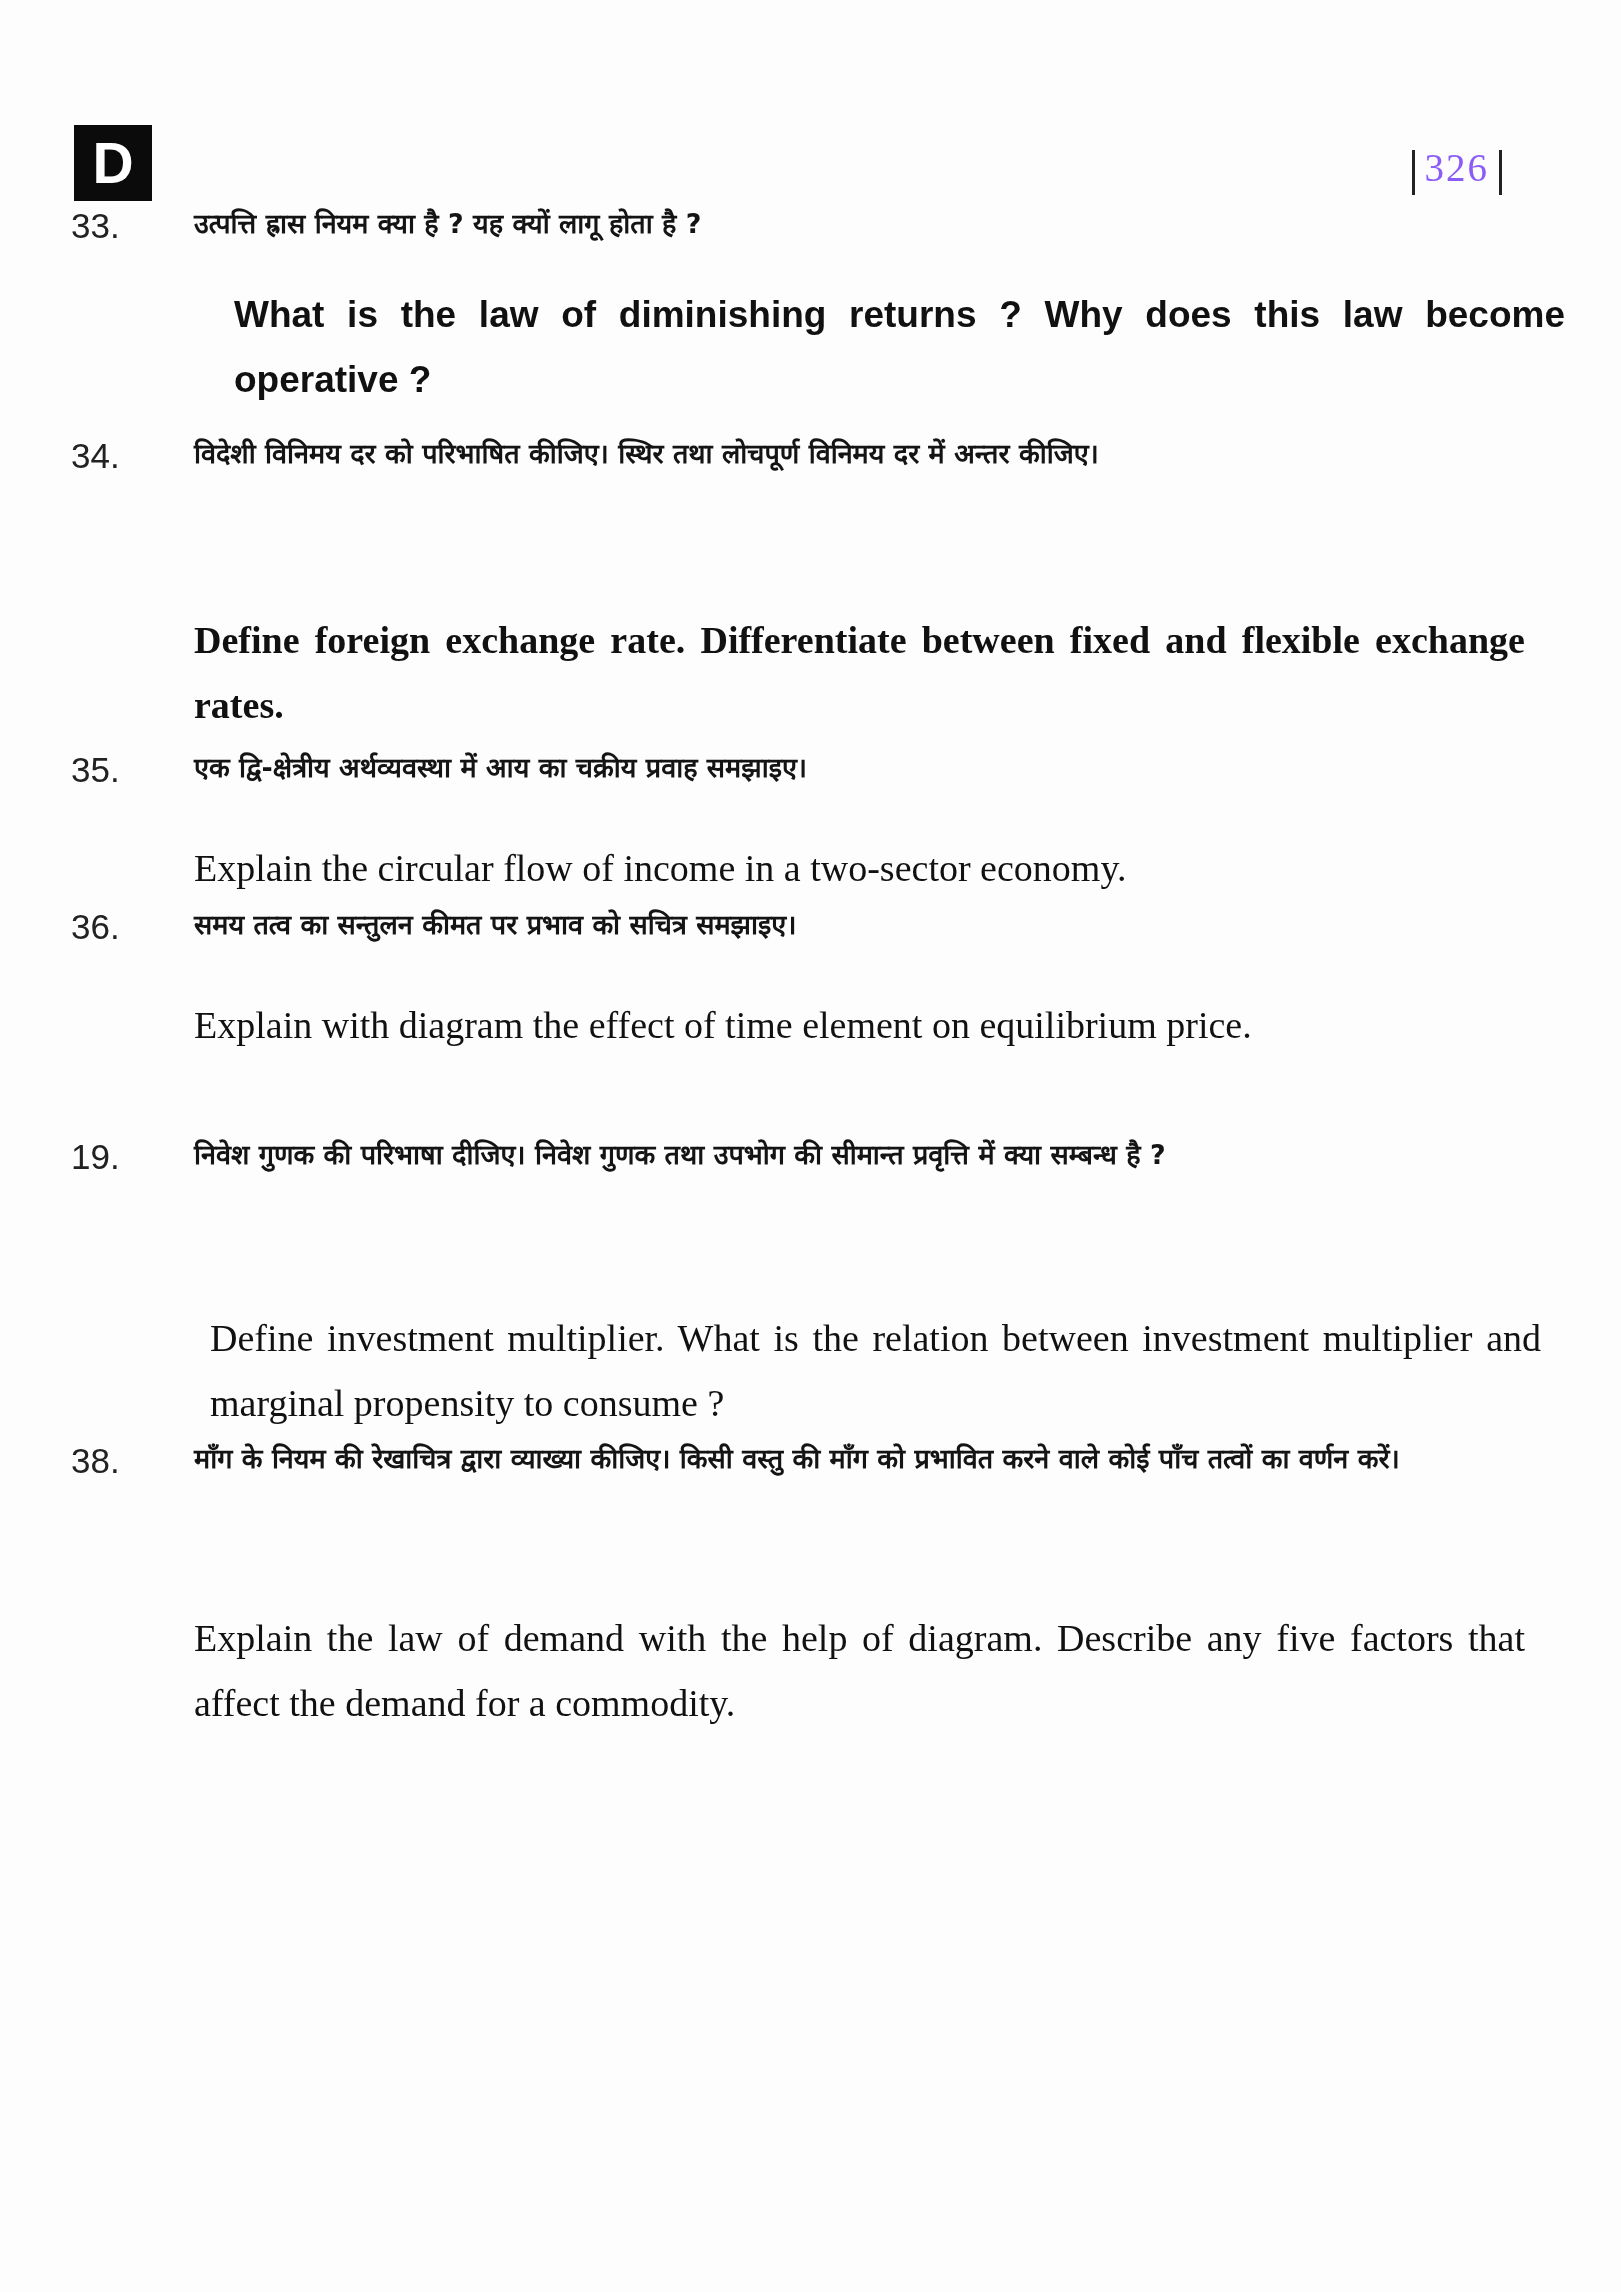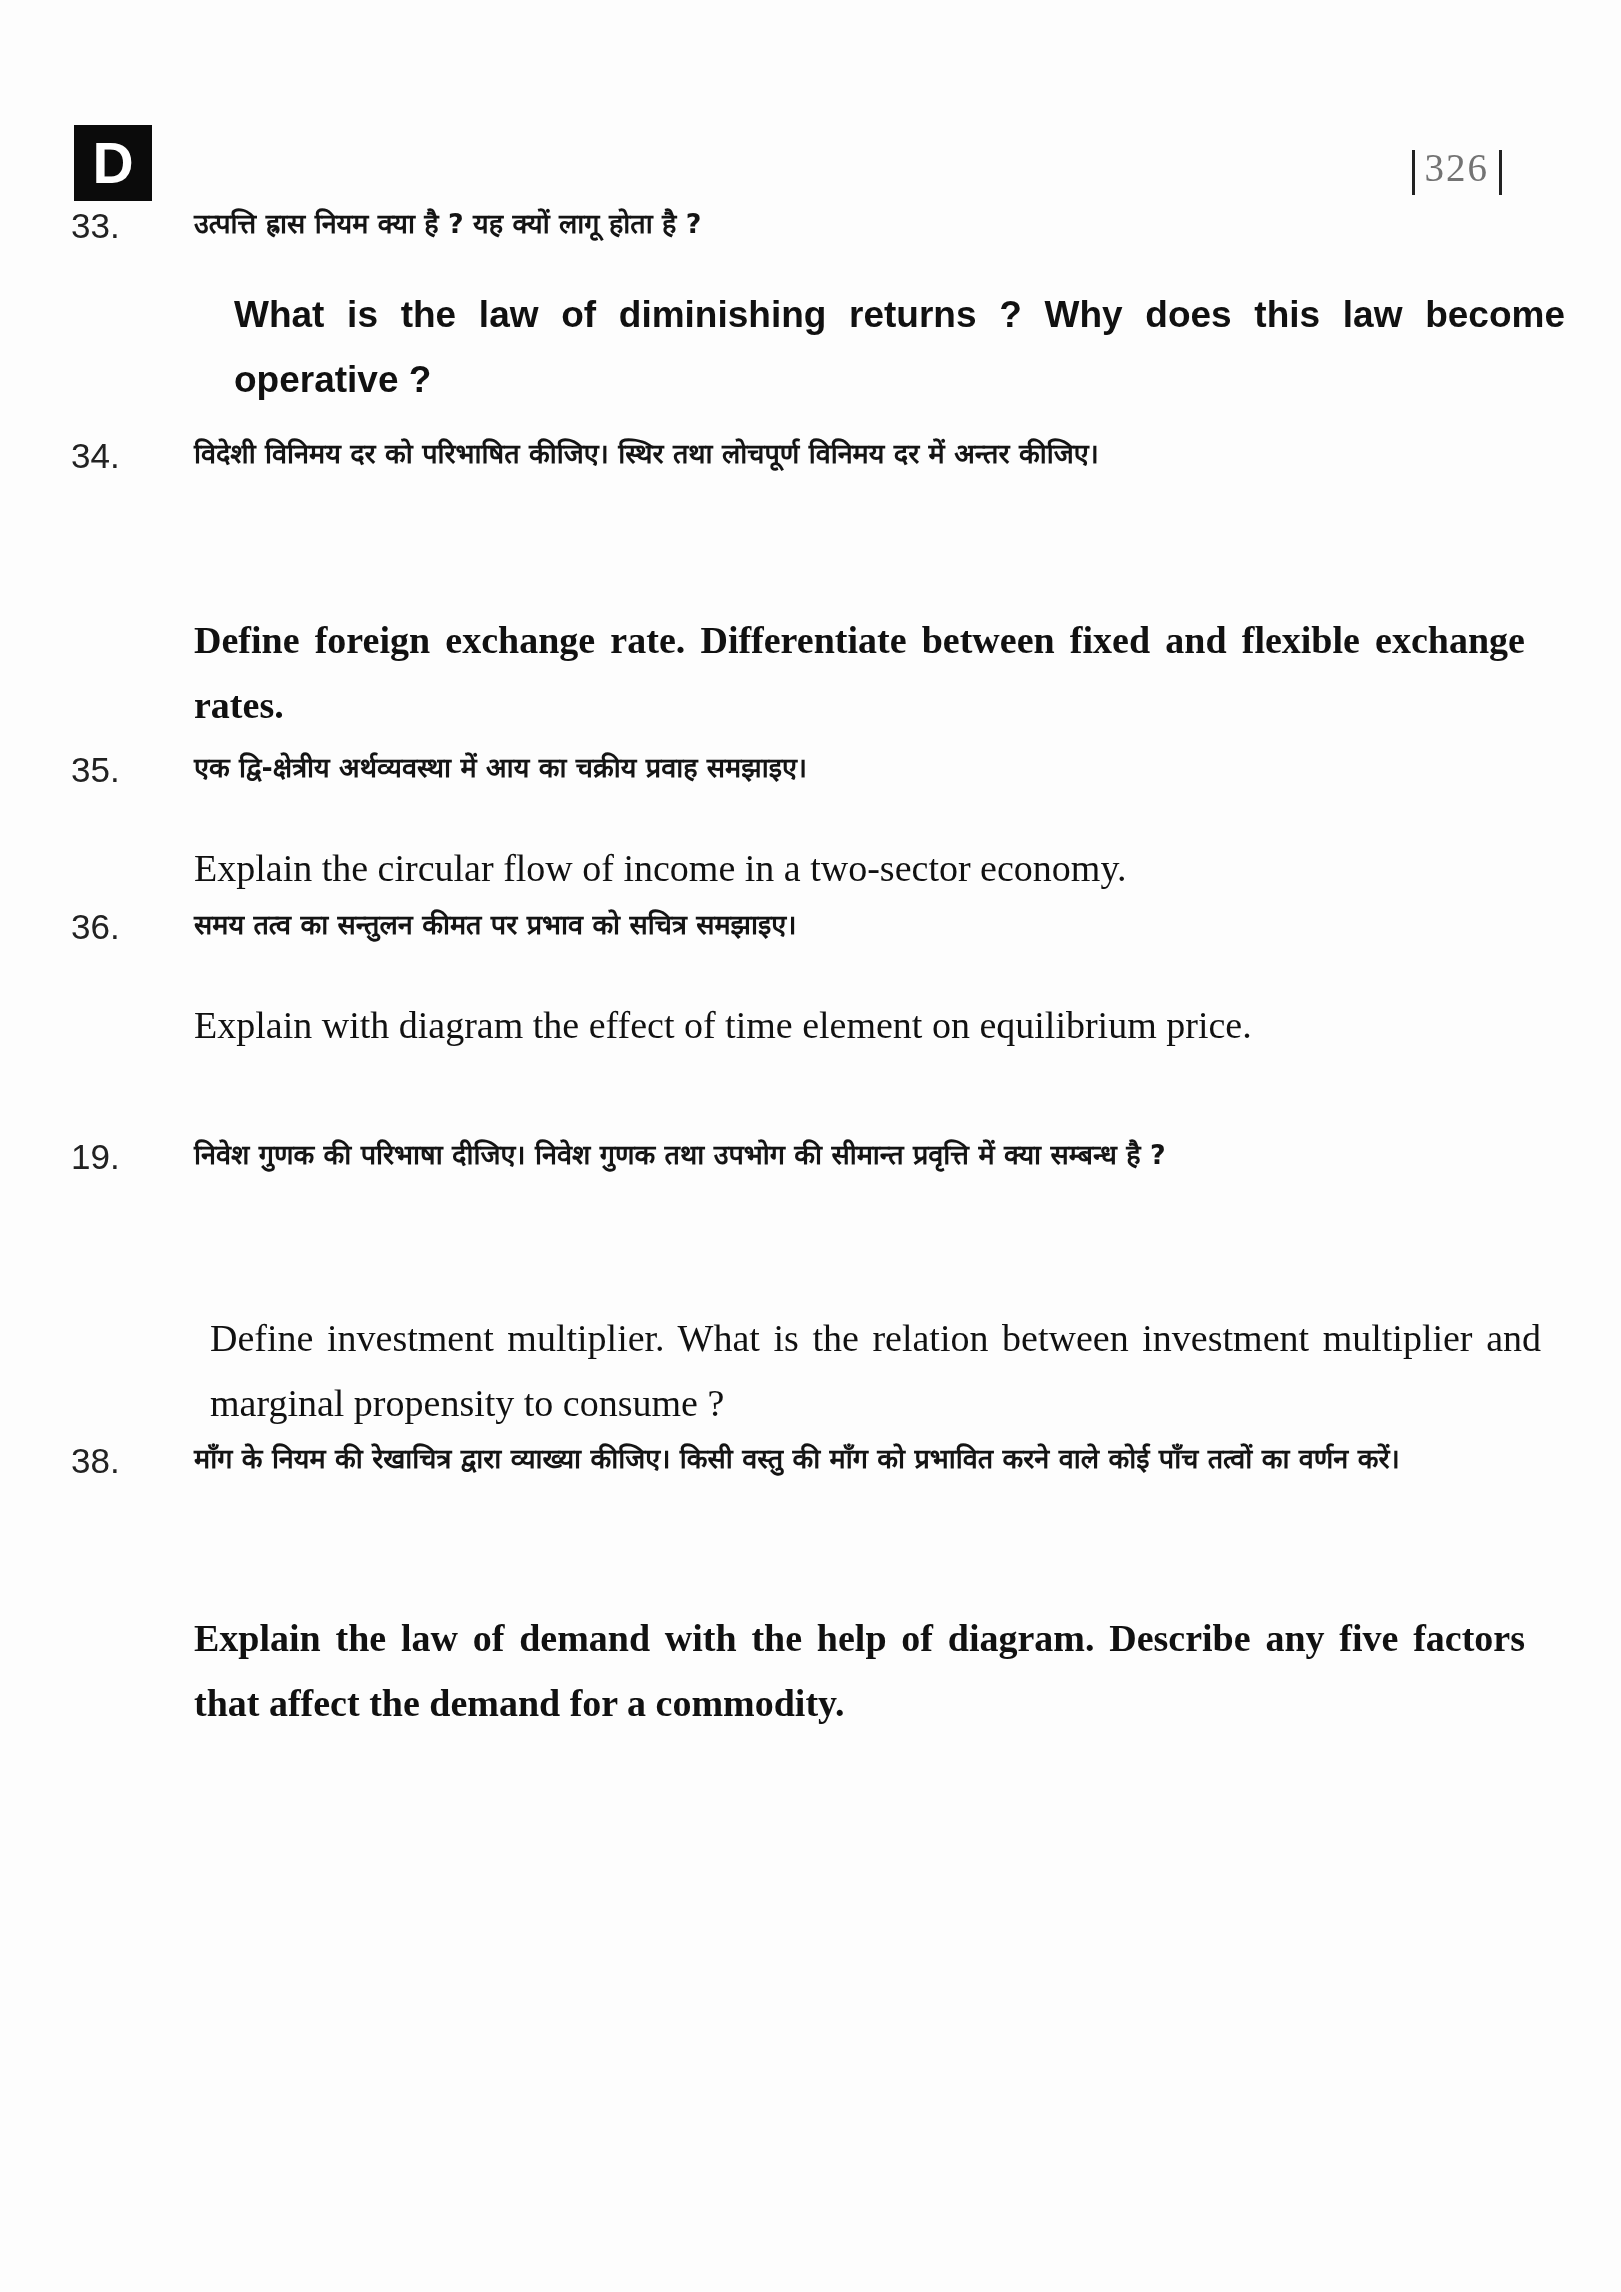--- a/index.html
+++ b/index.html
@@ -33,21 +33,21 @@
     font-size: 57px;
     line-height: 76px;
     text-align: center;
   }
   .page-number {
     position: absolute;
     left: 1402px;
     top: 145px;
     font-family: "Liberation Serif", serif;
     font-size: 39px;
-    color: #737373;
+    color: #8b5cf6;
     letter-spacing: 2px;
   }
   .page-number .bracket {
     display: inline-block;
     width: 2.9px;
     height: 45px;
     background: #222;
     vertical-align: middle;
     margin: 0 9.8px;
   }
@@ -132,17 +132,17 @@
 
   <div class="question" style="top:1137px;">
     <div class="qnum">19.</div>
     <div class="hindi" style="top:-21.6px;">निवेश गुणक की परिभाषा दीजिए। निवेश गुणक तथा उपभोग की सीमान्त प्रवृत्ति में क्या सम्बन्ध है ?</div>
     <div class="english" style="top:169px;margin-left:16px;">Define investment multiplier. What is the relation between investment multiplier and marginal propensity to consume ?</div>
   </div>
 
   <div class="question" style="top:1441px;">
     <div class="qnum">38.</div>
     <div class="hindi" style="top:-21.6px;">माँग के नियम की रेखाचित्र द्वारा व्याख्या कीजिए। किसी वस्तु की माँग को प्रभावित करने वाले कोई पाँच तत्वों का वर्णन करें।</div>
-    <div class="english" style="top:165px; font-weight:bold;">Explain the law of demand with the help of diagram. Describe any five factors that affect the demand for a commodity.</div>
+    <div class="english" style="top:165px; font-weight:normal;">Explain the law of demand with the help of diagram. Describe any five factors that affect the demand for a commodity.</div>
   </div>
 
 </div>
 
 
 </body></html>

